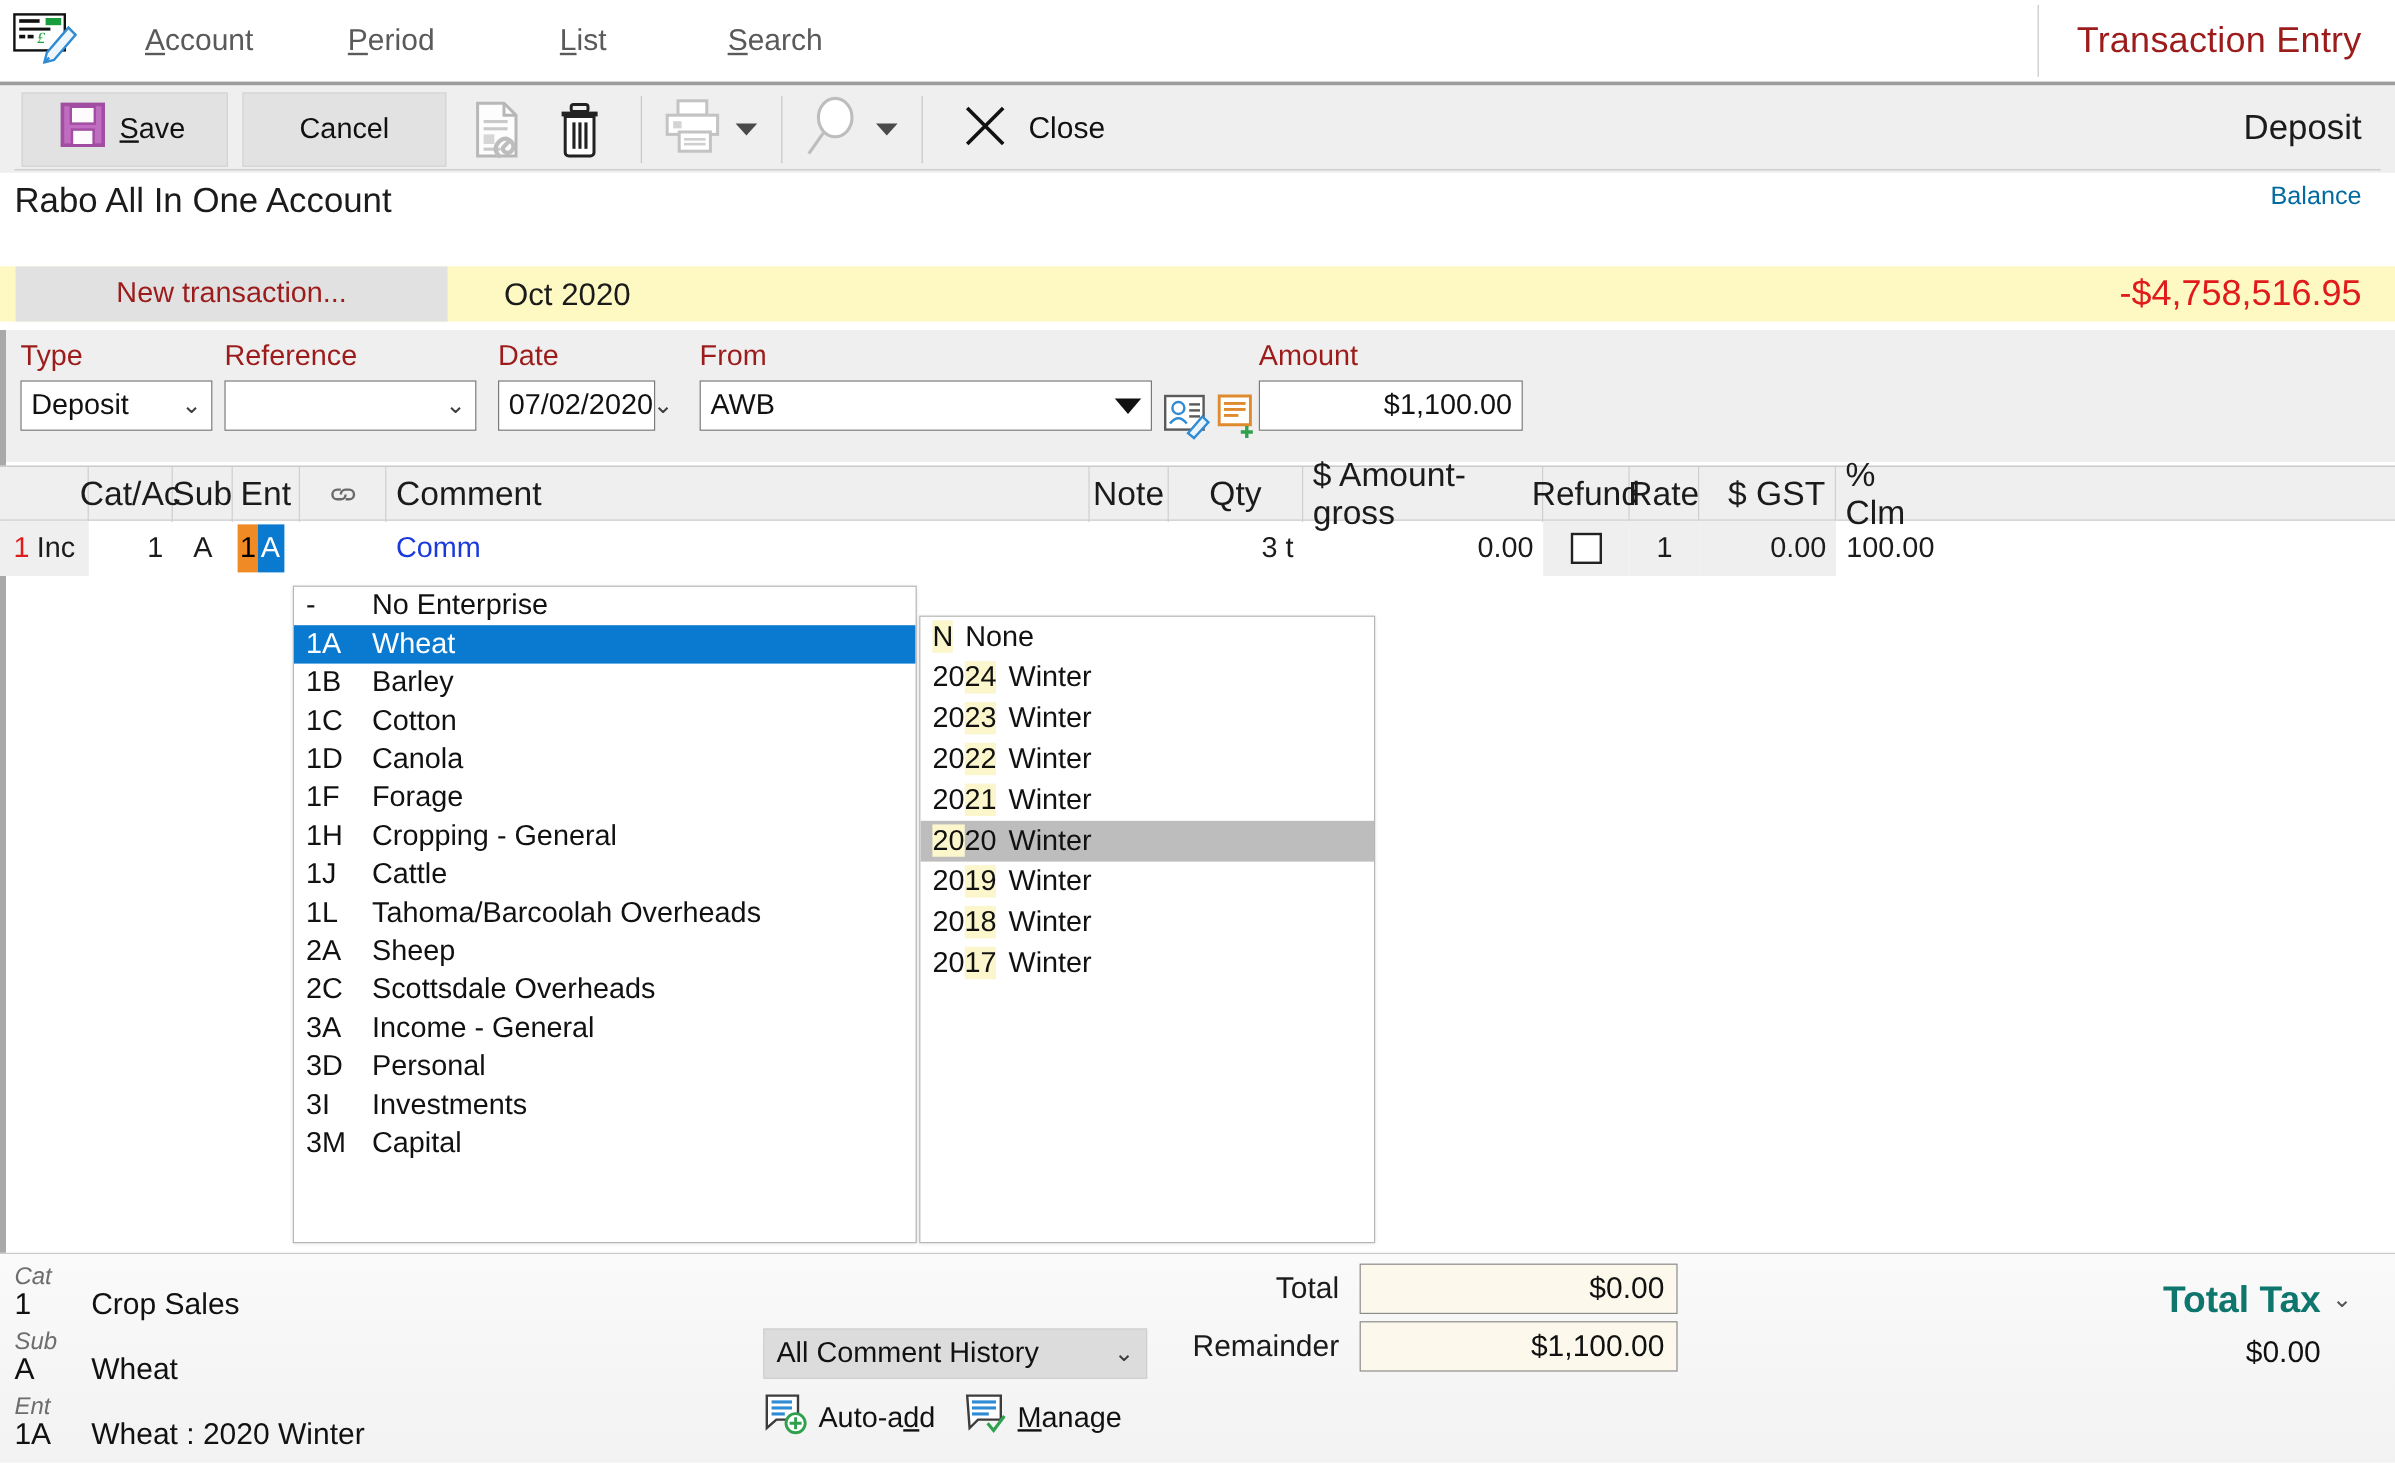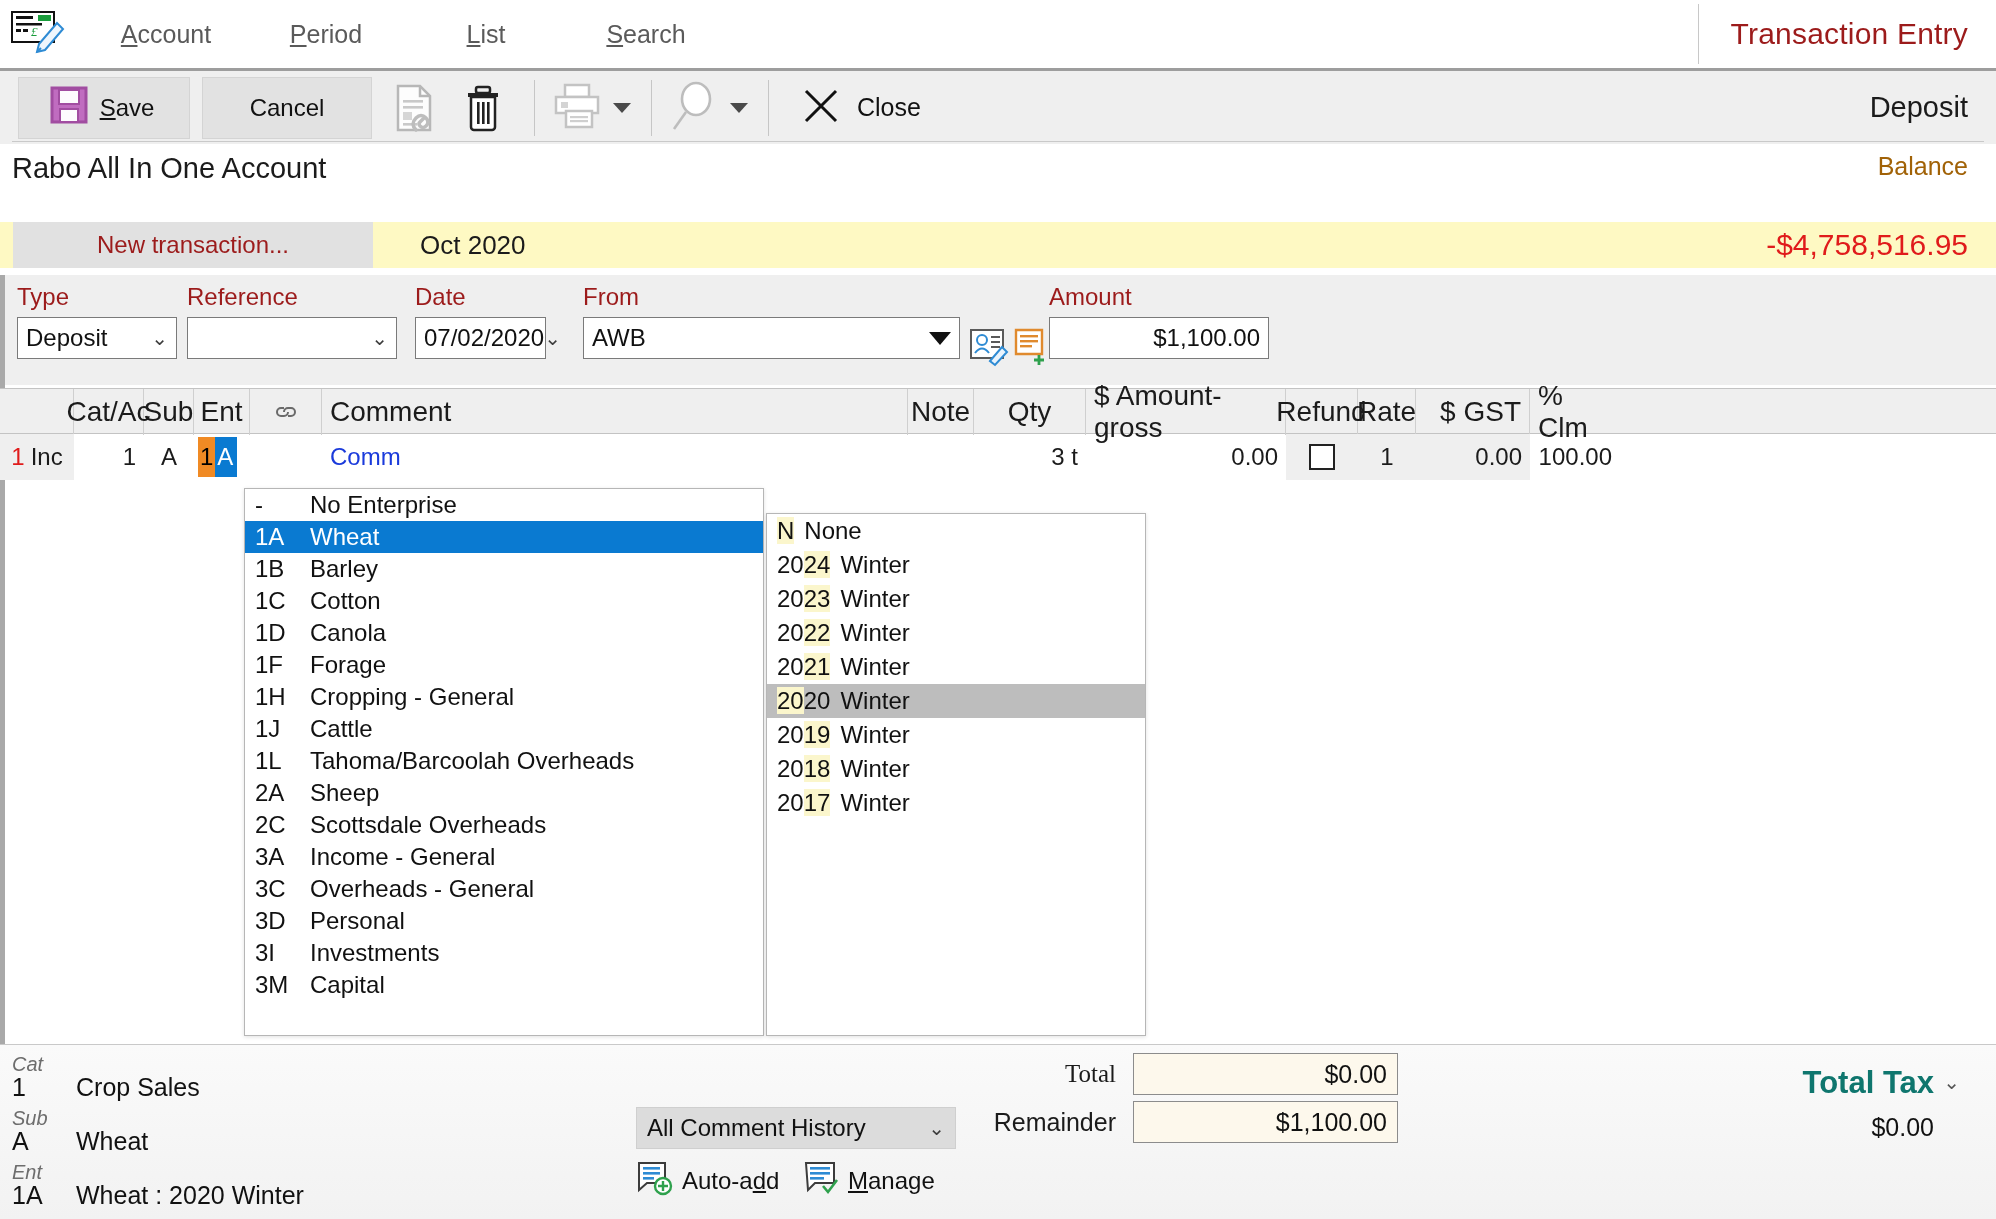--- a/index.html
+++ b/index.html
@@ -61,21 +61,21 @@
   .close-label { font-size:25px; color:#111; margin-left:14px; }
   .tb-right {
     position:absolute; right:28px; top:0; height:73px; display:flex; align-items:center;
     font-size:29px; color:#1b1b1b;
   }
   .toolbar-underline { position:absolute; left:12px; top:141px; width:1972px; height:1px; background:#c9c9c9; }
 
   
   .acct-header { position:absolute; left:0; top:146px; width:1996px; height:80px; background:#fff; }
   .acct-name { position:absolute; left:12px; top:6px; font-size:29px; color:#1b1b1b; }
-  .balance-lbl { position:absolute; right:28px; top:6px; font-size:25px; color:#a16207; }
+  .balance-lbl { position:absolute; right:28px; top:6px; font-size:21px; color:#0369a1; }
 
   .tabs-row { position:absolute; left:0; top:222px; width:1996px; height:46px; background:#fef9c3; }
   .tab-new {
     position:absolute; left:13px; top:0; width:360px; height:46px;
     background:#e1e1e1; display:flex; align-items:center; justify-content:center;
     font-size:24px; color:#9c1b1b; cursor:pointer;
   }
   .tab-period {
     position:absolute; left:420px; top:0; height:46px; display:flex; align-items:center;
     font-size:26px; color:#1b1b1b; cursor:pointer;
@@ -472,24 +472,20 @@
       </div>
       <div class="dd-row">
         <span class="code">2C</span>
         <span>Scottsdale Overheads</span>
       </div>
       <div class="dd-row">
         <span class="code">3A</span>
         <span>Income - General</span>
       </div>
       <div class="dd-row">
-        <span class="code">3C</span>
-        <span>Overheads - General</span>
-      </div>
-      <div class="dd-row">
         <span class="code">3D</span>
         <span>Personal</span>
       </div>
       <div class="dd-row">
         <span class="code">3I</span>
         <span>Investments</span>
       </div>
       <div class="dd-row">
         <span class="code">3M</span>
         <span>Capital</span>
@@ -574,21 +570,21 @@
         <path d="M4 3 h28 v20 h-19 l-7 7 Z" fill="#fff" stroke="#3c3c3c" stroke-width="2"></path>
         <rect x="8" y="7" width="20" height="2.6" fill="#2e8bd4"></rect>
         <rect x="8" y="12" width="20" height="2.6" fill="#2e8bd4"></rect>
         <rect x="8" y="17" width="14" height="2.6" fill="#2e8bd4"></rect>
         <path d="M21 26 l5 6 l9 -12" fill="none" stroke="#2fa14d" stroke-width="2.6"></path>
       </svg>
     </span>
     <span style="margin-left:8px"><u>M</u>anage</span>
   </div>
 
-  <div class="tot-lbl" style="right:880px; top:1060px;font-family:Liberation Serif, serif;">Total</div>
+  <div class="tot-lbl" style="right:880px; top:1060px;">Total</div>
   <div class="tot-inp" style="right:598px; top:1053px;">$0.00</div>
 
   <div class="tot-lbl" style="right:880px; top:1108px;">Remainder</div>
   <div class="tot-inp" style="right:598px; top:1101px;">$1,100.00</div>
 
   <div class="ttax-lbl">Total Tax</div>
   <div class="ttax-chev">⌄</div>
   <div class="ttax-val">$0.00</div>
 
 </div>

